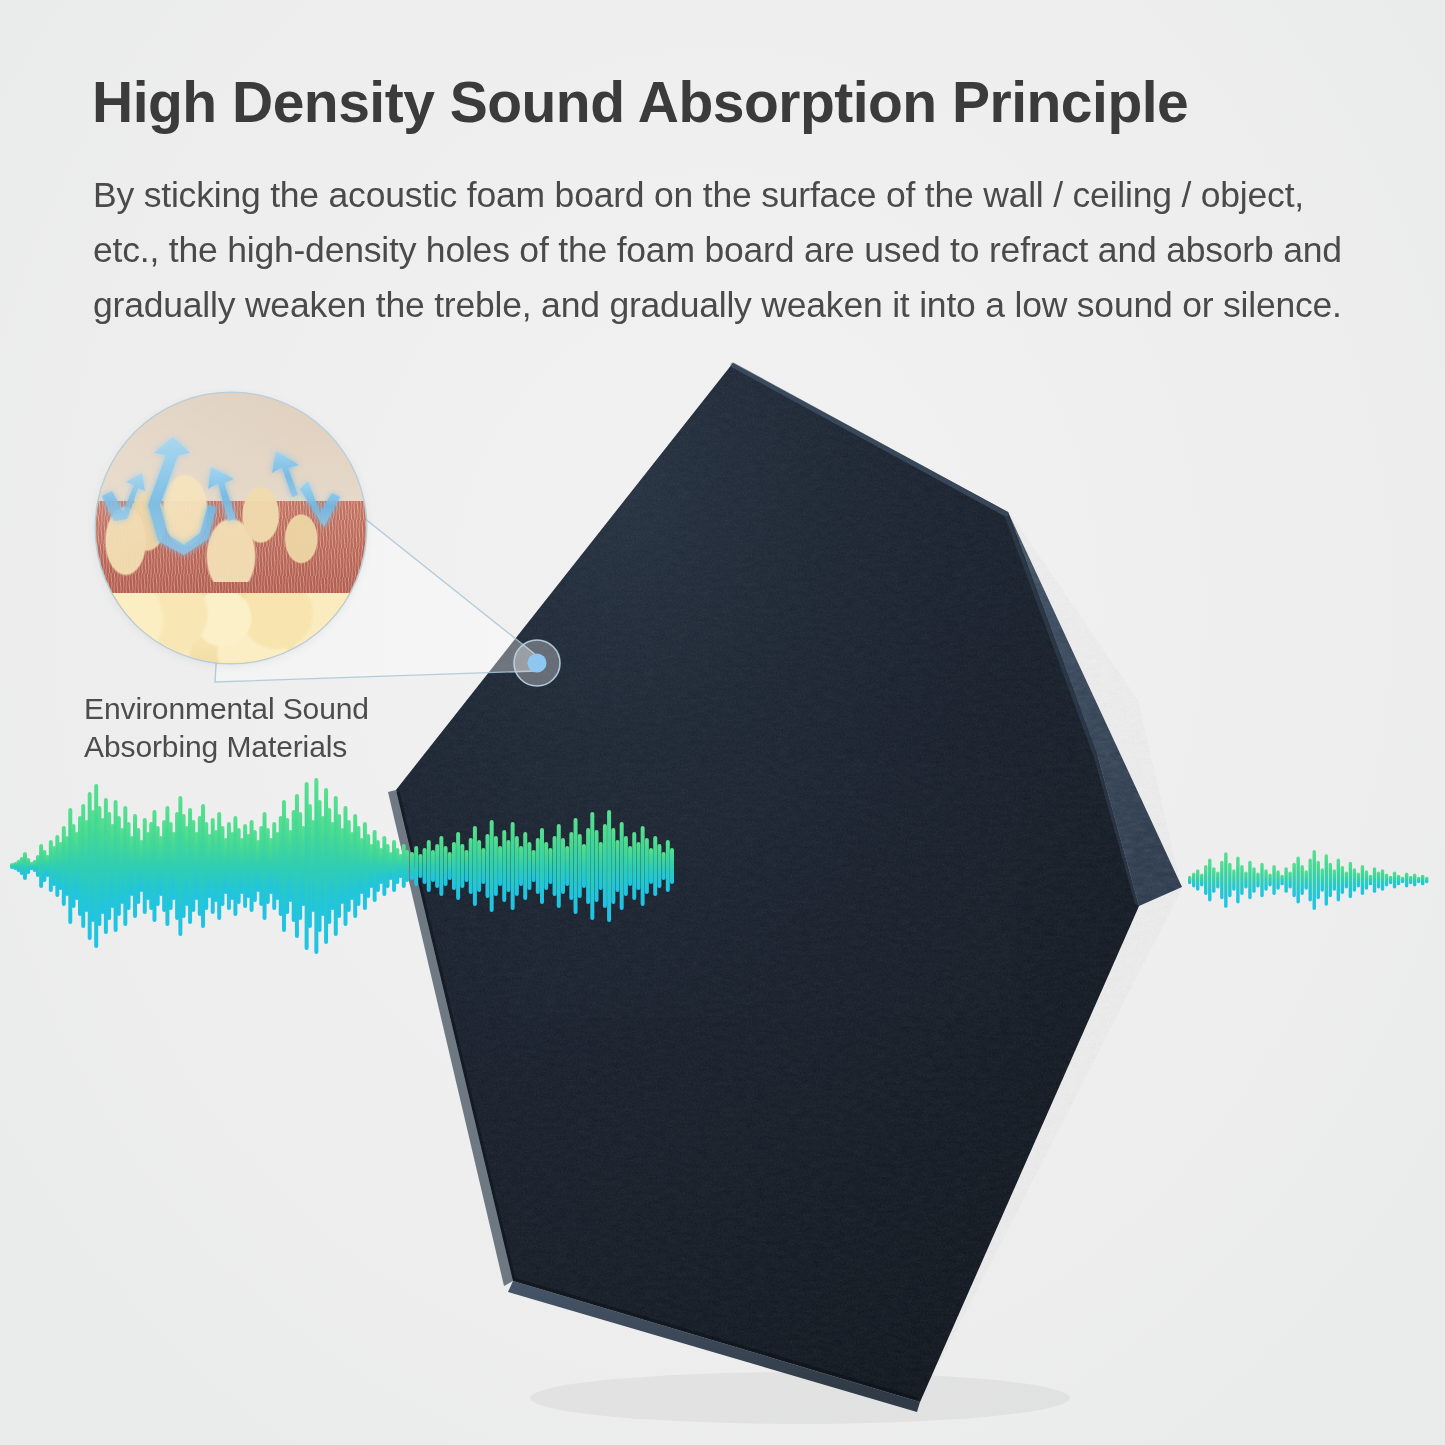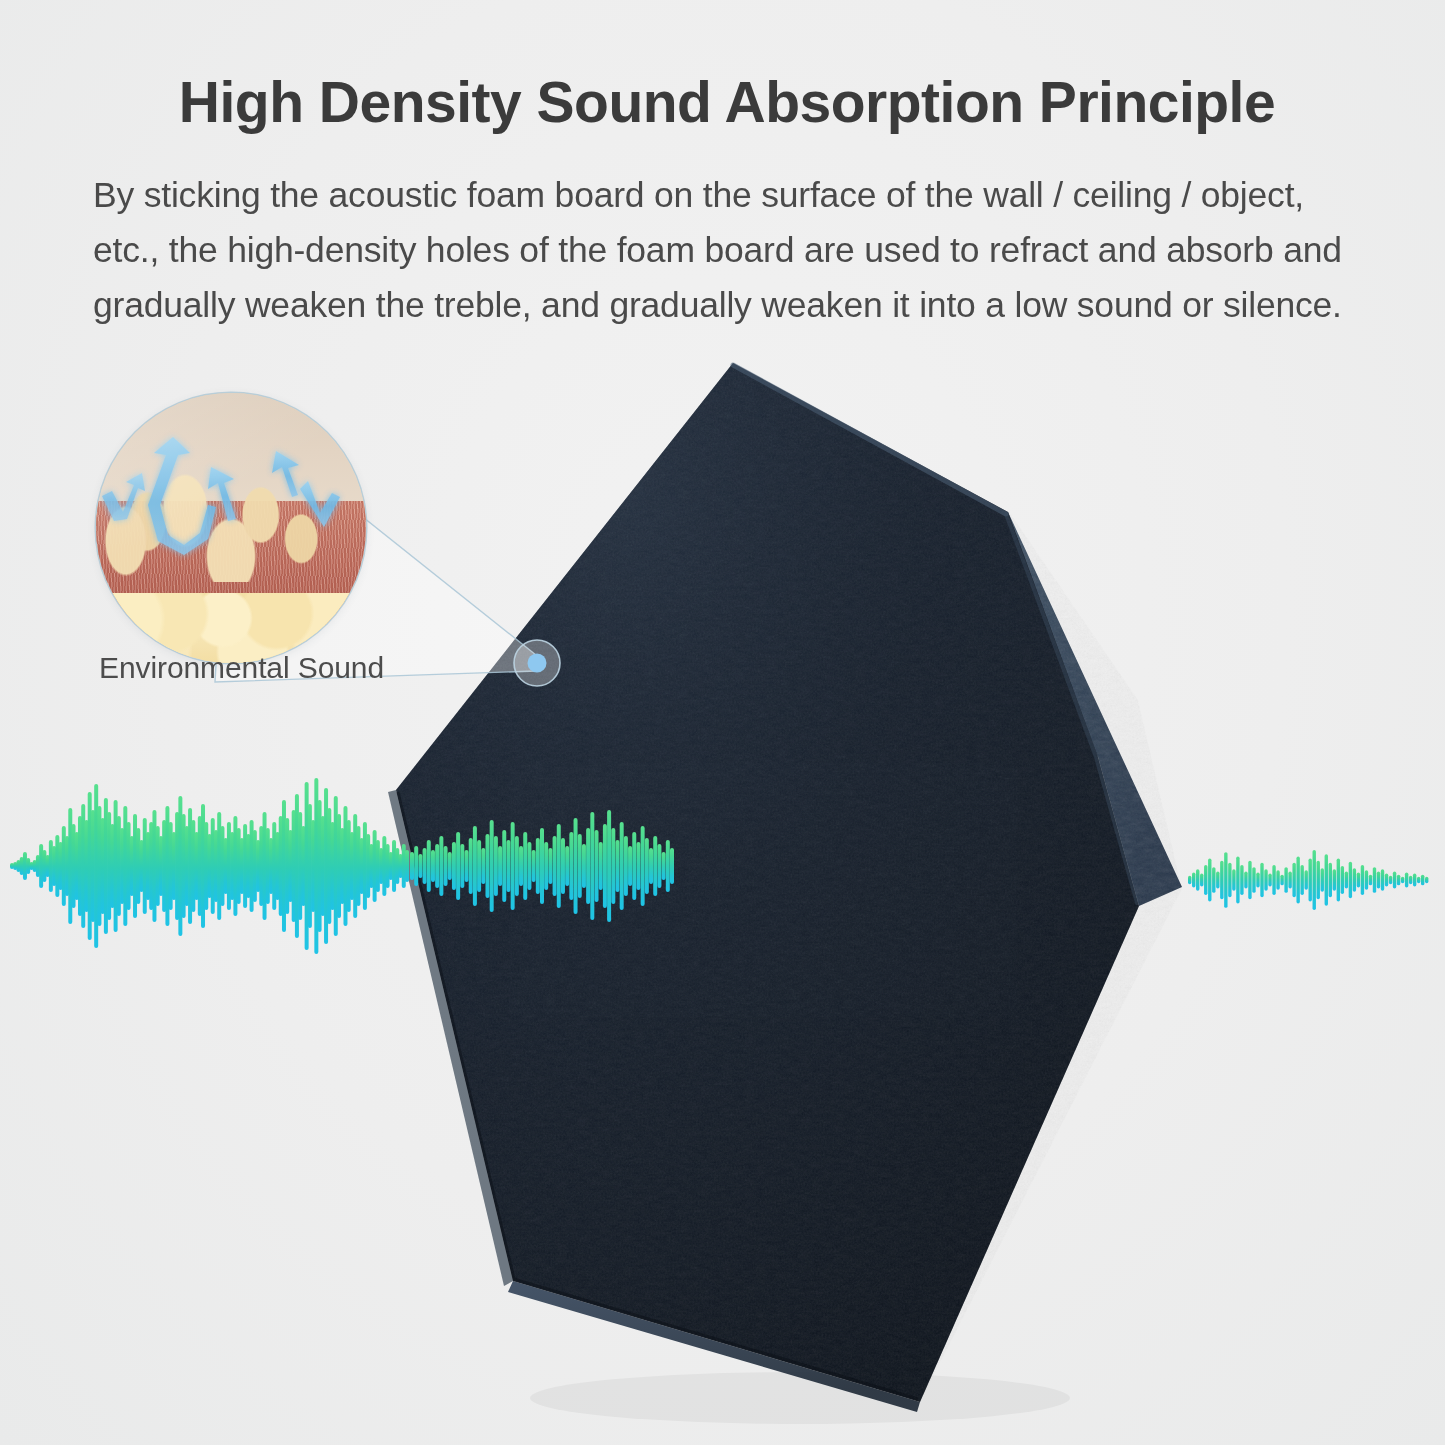--- a/index.html
+++ b/index.html
@@ -29,21 +29,20 @@
     position: absolute;
     left: 92px;
     top: 72px;
     width: 1270px;
     font-size: 57px;
     font-weight: bold;
     letter-spacing: -0.5px;
     color: #3b3b3b;
     line-height: 1.06;
     white-space: nowrap;
-    text-align: center;
   }
   #bodycopy {
     position: absolute;
     left: 93px;
     top: 168px;
     width: 1258px;
     font-size: 35.5px;
     font-weight: normal;
     color: #4a4a4a;
     line-height: 1.55;
@@ -129,23 +128,23 @@
     position: absolute; inset: 0;
     border-radius: 50%;
     background: linear-gradient(150deg, rgba(255,255,255,0.22) 0%, rgba(255,255,255,0) 42%);
     pointer-events: none;
   }
 
   
   #inset-caption {
     position: absolute;
     left: 84px;
-    top: 649px;
+    top: 690px;
     width: 300px;
-    text-align: right;
+    text-align: left;
     font-size: 30px;
     line-height: 1.25;
     color: #4c4c4c;
     letter-spacing: -0.1px;
   }
 
   
   #callout-svg {
     position: absolute;
     left: 0; top: 0;
@@ -565,15 +564,16 @@
           <path d="M212 88 L224 120 L236 100 L244 104 L228 134 L204 96 Z"></path>
         </g>
       </svg>
 
       <div id="inset-gloss"></div>
     </div>
   </div>
 
   <div id="inset-caption">
     <div>Environmental Sound</div>
+    <div>Absorbing Materials</div>
   </div>
 
 </div>
 
 </body></html>

